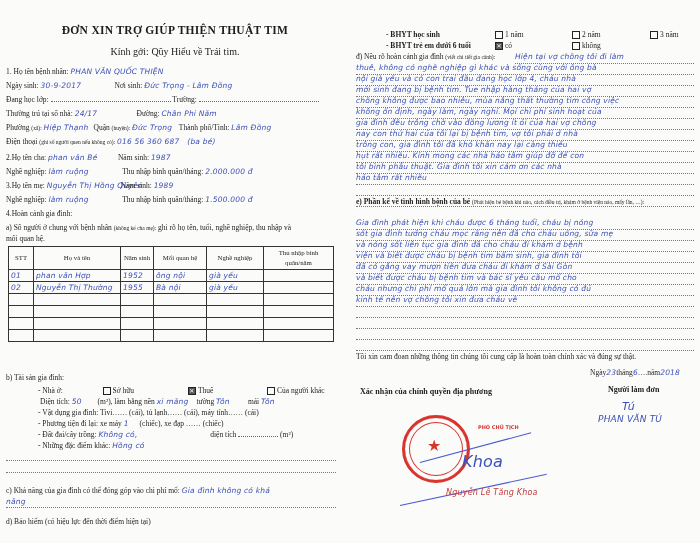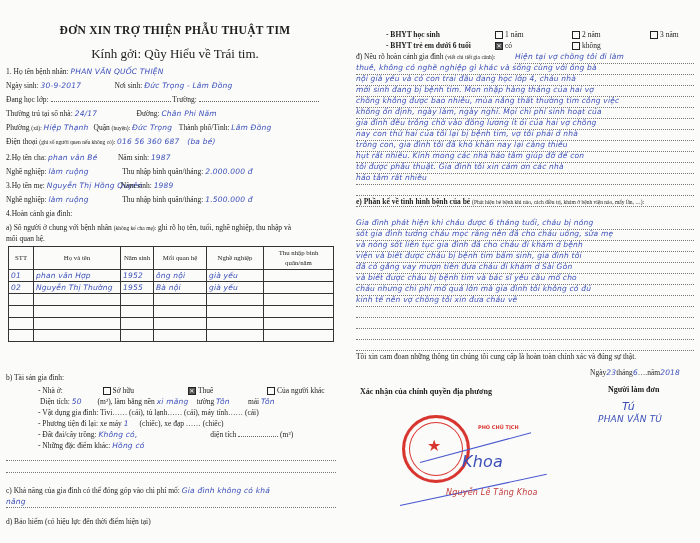--- a/index.html
+++ b/index.html
@@ -23,21 +23,21 @@
     color: #3b4fb8;
     font-size: 7.5px;
     letter-spacing: 0.2px;
   }
   .title {
     position: absolute; left: 0; top: 24px; width: 350px; text-align: center;
     font-weight: bold; font-size: 11.5px; letter-spacing: 0.3px;
   }
   .subtitle {
     position: absolute; left: 0; top: 46px; width: 350px; text-align: center;
-    font-size: 13px;
+    font-size: 10px;
   }
   .line {
     position: absolute; left: 6px; width: 330px; font-size: 7.5px;
     white-space: nowrap; overflow: hidden; line-height: 11px; height: 11px;
   }
   .small { font-size: 5.5px; }
   .dots { border-bottom: 1px dotted #666; display: inline-block; }
   table.fam {
     position: absolute; left: 8px; top: 246px; width: 326px;
     border-collapse: collapse; font-size: 6.8px;
@@ -73,21 +73,21 @@
   .sig-line {
     position: absolute; height: 1px; background: #4a5ad0; transform-origin: left center;
   }
 </style>
 </head>
 <body>
 
 <div class="page">
 
   <div class="col left">
-    <div class="title">ĐƠN XIN TRỢ THIỆN PHẪU THUẬT TIM</div>
+    <div class="title">ĐƠN XIN TRỢ GIÚP THIỆN THUẬT TIM</div>
     <div class="subtitle">Kính gởi: Qũy Hiểu về Trái tim.</div>
 
     <div class="line" style="top:66px">
       <span>1. Họ tên bệnh nhân:</span>
       <span class="hw dots" style="width:250px">PHAN VĂN QUỐC THIỆN</span>
     </div>
     <div class="line" style="top:80px">
       <span>Ngày sinh:</span>
       <span class="hw dots" style="width:72px">30-9-2017</span>
       <span>Nơi sinh:</span>
@@ -292,28 +292,28 @@
       <span class="cb"></span><span>không</span>
     </div>
 
     <div class="rtxt" style="top:52px">
       <span>đ) Nêu rõ hoàn cảnh gia đình</span>
       <span class="small">(viết chi tiết gia cảnh):</span>
     </div>
     <div class="rline hw" style="top:52px; left:165px; width:179px">Hiện tại vợ chồng tôi đi làm</div>
     <div class="rline hw" style="top:63px">thuê, không có nghề nghiệp gì khác và sống cùng với ông bà</div>
     <div class="rline hw" style="top:74px">nội già yếu và có con trai đầu đang học lớp 4, cháu nhà</div>
-    <div class="rline hw" style="top:85px">mới sinh đang bị bệnh tim. Mon nhập hàng tháng của hai vợ</div>
+    <div class="rline hw" style="top:85px">mới sinh đang bị bệnh tim. Tue nhập hàng tháng của hai vợ</div>
     <div class="rline hw" style="top:96px">chồng không được bao nhiêu, mùa nắng thất thường tìm công việc</div>
     <div class="rline hw" style="top:107px">không ổn định, ngày làm, ngày nghỉ. Mọi chi phí sinh hoạt của</div>
     <div class="rline hw" style="top:118px">gia đình đều trông chờ vào đồng lương ít ỏi của hai vợ chồng</div>
     <div class="rline hw" style="top:129px">nay con thứ hai của tôi lại bị bệnh tim, vợ tôi phải ở nhà</div>
     <div class="rline hw" style="top:140px">trông con, gia đình tôi đã khó khăn nay lại càng thiếu</div>
     <div class="rline hw" style="top:151px">hụt rất nhiều. Kính mong các nhà hảo tâm giúp đỡ để con</div>
-    <div class="rline hw" style="top:162px">tôi được phẫu thuật. Gia đình tôi xin cám ơn các nhà</div>
+    <div class="rline hw" style="top:162px">tôi bình phẫu thuật. Gia đình tôi xin cám ơn các nhà</div>
     <div class="rline hw" style="top:173px">hảo tâm rất nhiều</div>
     <div class="rline hw" style="top:184px"></div>
     <div class="rline hw" style="top:195px"></div>
 
     <div class="rtxt" style="top:197px; font-weight:bold; white-space:normal; line-height:9px">
       <span>e) Phần kể về tình hình bệnh của bé</span>
       <span class="small" style="font-weight:normal">(Phát hiện bé bệnh khi nào, cách điều trị, khám ở bệnh viện nào, mấy lần, …):</span>
     </div>
     <div class="rline hw" style="top:218px">Gia đình phát hiện khi cháu được 6 tháng tuổi, cháu bị nóng</div>
     <div class="rline hw" style="top:229px">sốt gia đình tưởng cháu mọc răng nên đã cho cháu uống, sữa mẹ</div>

